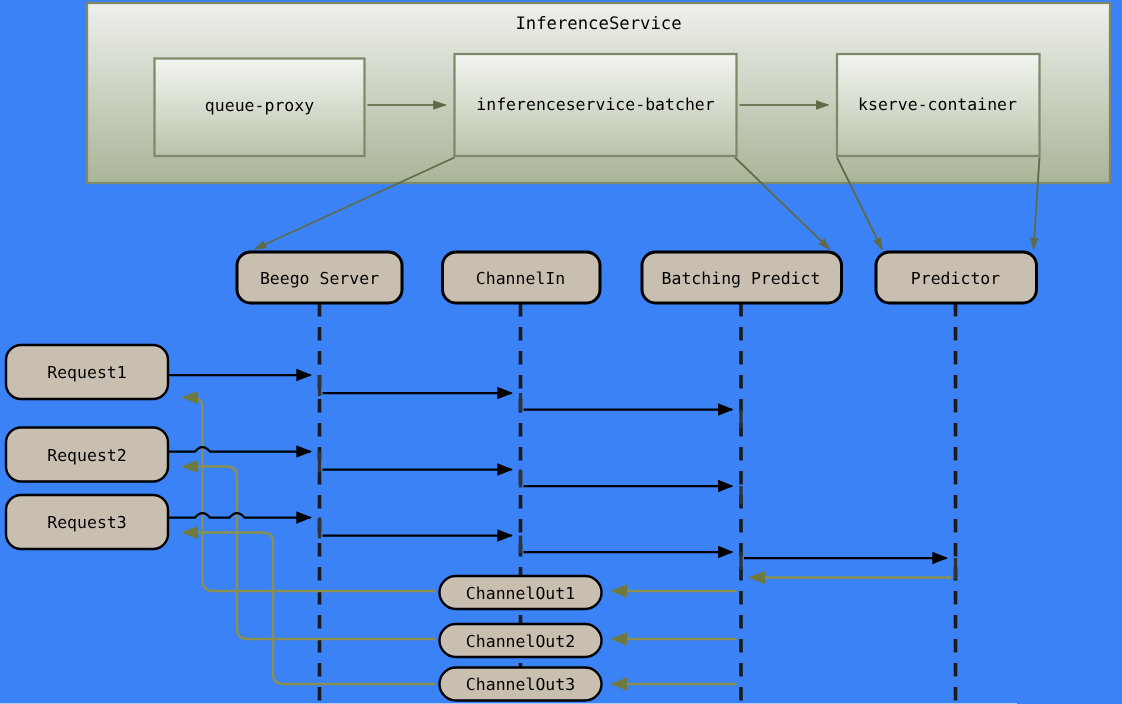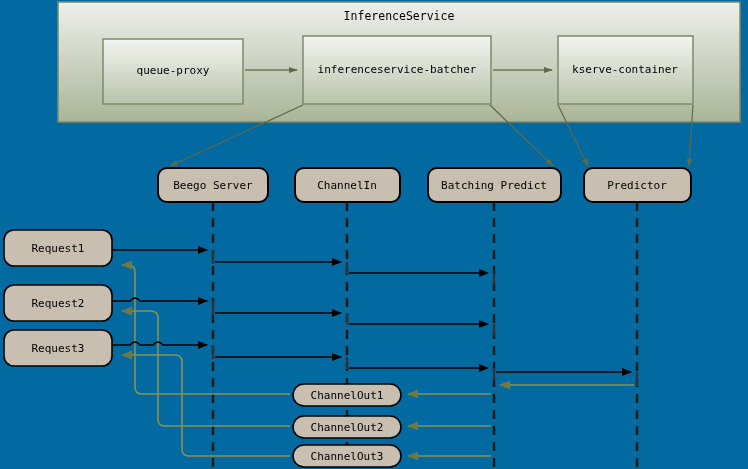--- a/index.html
+++ b/index.html
@@ -1,17 +1,17 @@
 <!DOCTYPE html>
 <html><head>
 <meta charset="utf-8">
 <style>
   html,body{margin:0;padding:0;background:#ffffff;}
   body{font-family:"DejaVu Sans Mono","Liberation Mono",monospace;}
-  #stage{position:relative;width:748px;height:469px;overflow:hidden;background:#0369a1;}
+  #stage{position:relative;width:748px;height:469px;overflow:hidden;background:#3b82f6;}
   #svgroot{position:absolute;left:0;top:0;width:748px;height:469px;}
   .lbl{font-family:"DejaVu Sans Mono","Liberation Mono",monospace;font-size:11px;fill:#000;
        text-anchor:middle;dominant-baseline:middle;letter-spacing:0px;}
   .lbl-title{font-size:11.5px;}
 </style>
 </head>
 <body>
 
 <div id="stage">
   <svg id="svgroot" viewBox="0 0 748 469">

